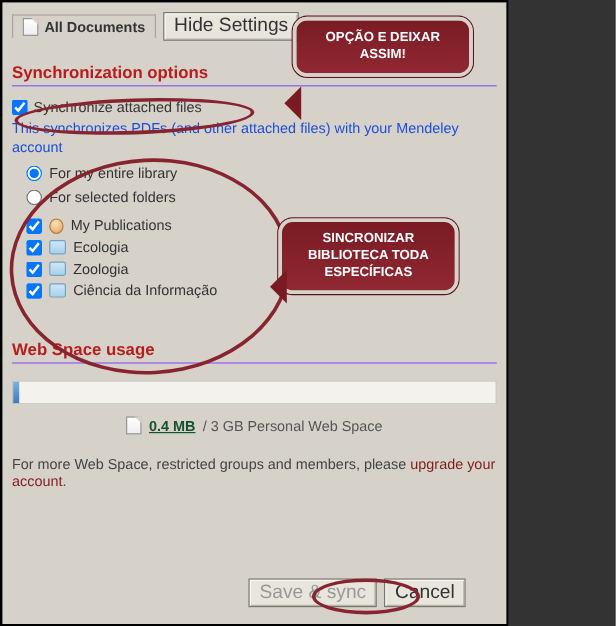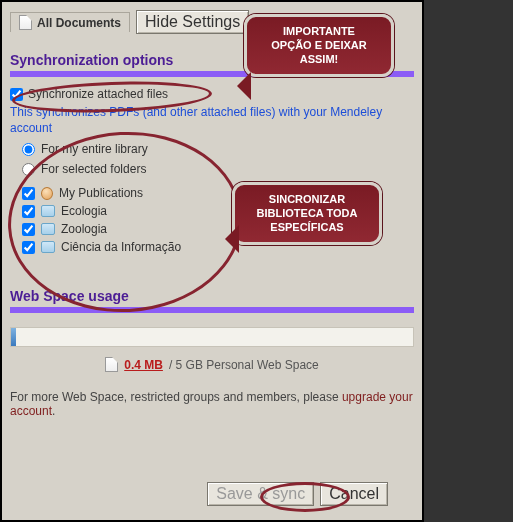--- a/index.html
+++ b/index.html
@@ -46,23 +46,23 @@
     border: 1px solid #7a776e;
     box-shadow: inset 1px 1px 0 #fff, inset -1px -1px 0 #b8b4a9;
     padding: 2px 8px;
     font-size: 16px;
     color: #333;
     cursor: pointer;
   }
   .section-header {
     font-weight: bold;
     font-size: 14px;
-    color: #4c1d95;
+    color: #b91c1c;
     margin-top: 18px;
-    border-bottom: 6px solid #8b5cf6;
+    border-bottom: 1px solid #8b5cf6;
     padding-bottom: 3px;
   }
   .sync-row {
     margin-top: 10px;
     display: flex; align-items: center; gap: 5px;
   }
   .italic-help {
     color: #1d4ed8; margin-top: 4px;
     line-height: 1.3;
   }
@@ -99,21 +99,21 @@
   .progress-bar {
     position: absolute; top: 0; left: 0; bottom: 0;
     width: 1.2%;
     background: linear-gradient(#7eb2e0,#3a7abf);
   }
   .space-line {
     text-align: center; margin-top: 10px;
     display: flex; align-items: center; justify-content: center; gap: 6px;
     color: #555;
   }
-  .space-line .b { color: #b91c1c; font-weight: bold; text-decoration: underline; }
+  .space-line .b { color: #14532d; font-weight: bold; text-decoration: underline; }
   .link { color: #7f1d1d; cursor: pointer; }
   .more-line { margin-top: 18px; color: #444; }
   .btn-bar {
     position: absolute;
     right: 34px; bottom: 14px;
     display: flex; gap: 6px;
   }
 
   
   .callout {
@@ -218,39 +218,38 @@
 
   <div class="section-header" style="margin-top:34px">Web Space usage</div>
 
   <div class="progress-wrap">
     <div class="progress-bar"></div>
   </div>
 
   <div class="space-line">
     <span class="page-icon"></span>
     <span class="b">0.4 MB</span>
-    <span>/ 5 GB Personal Web Space</span>
+    <span>/ 3 GB Personal Web Space</span>
   </div>
 
   <div class="more-line">
     <span>For more Web Space, restricted groups and members, please </span><span class="link">upgrade your account</span><span>.</span>
   </div>
 
   <div class="btn-bar">
     <button class="btn disabled">Save &amp; sync</button>
     <button class="btn">Cancel</button>
   </div>
 
   <div class="ellipse e1"></div>
   <div class="ellipse e2"></div>
   <div class="ellipse e3"></div>
 
   <div class="callout c1">
     <div class="tail"></div>
-    <div>IMPORTANTE</div>
     <div>OPÇÃO E DEIXAR</div>
     <div>ASSIM!</div>
   </div>
   <div class="callout c2">
     <div class="tail"></div>
     <div>SINCRONIZAR</div>
     <div>BIBLIOTECA TODA</div>
     <div>ESPECÍFICAS</div>
   </div>
 

